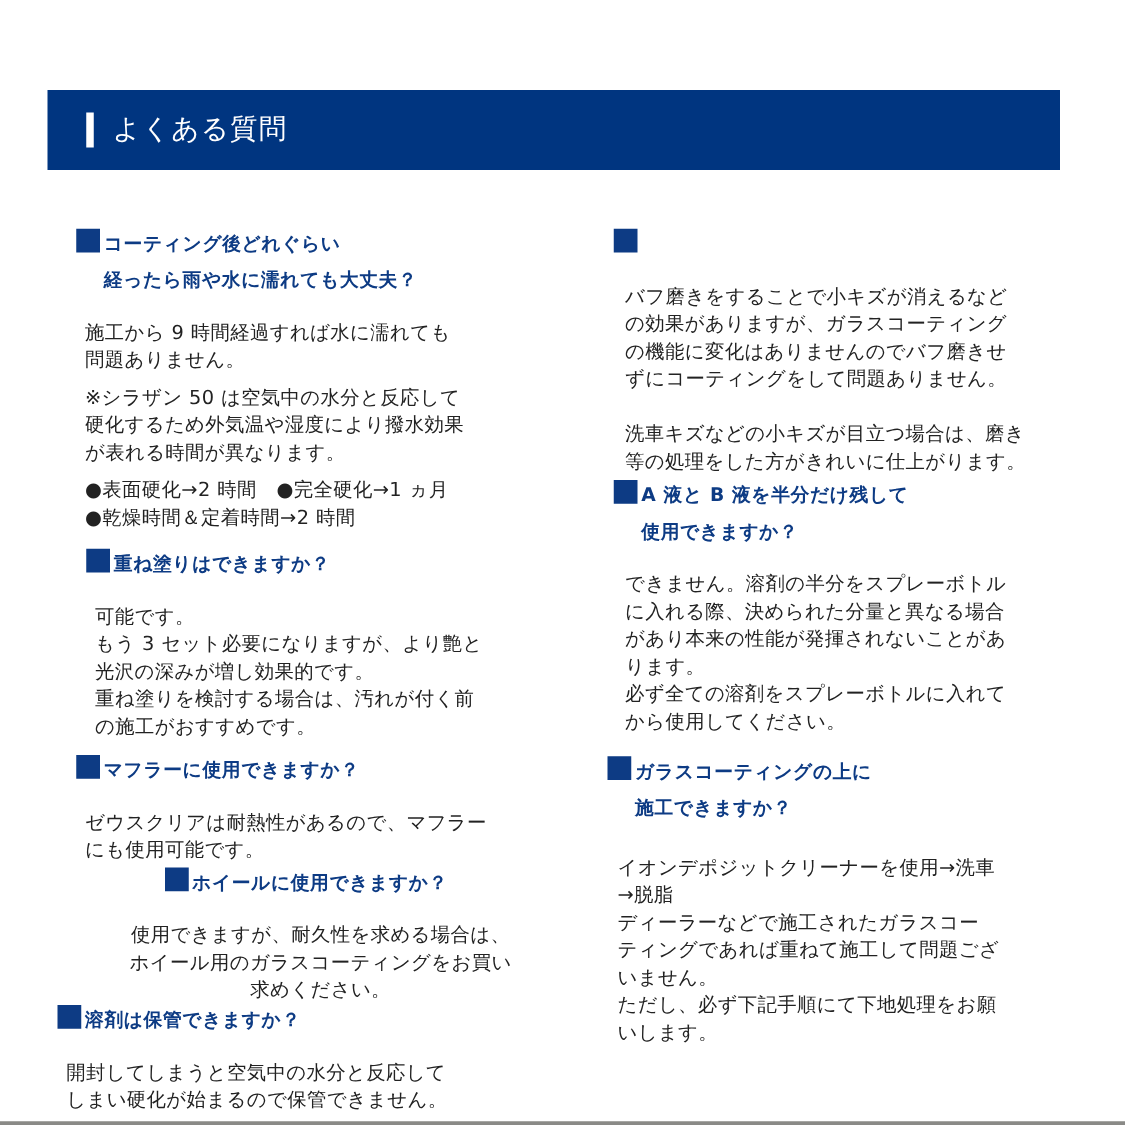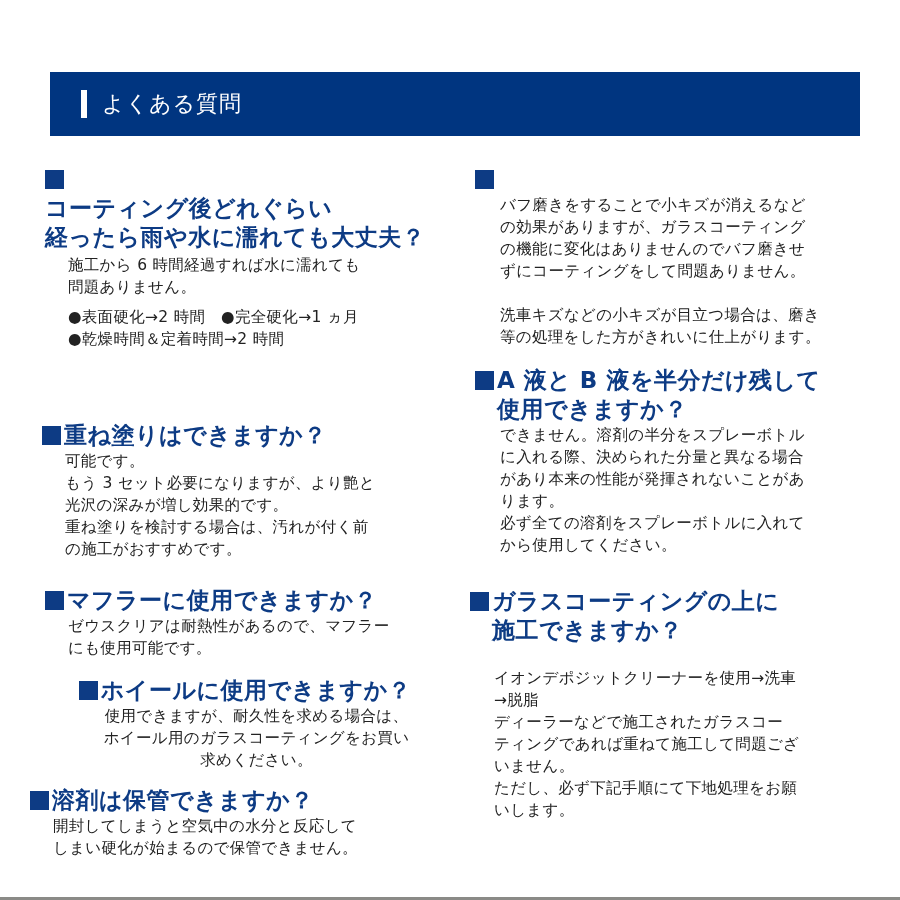--- a/index.html
+++ b/index.html
@@ -1,33 +1,33 @@
 <!DOCTYPE html>
 <html><head>
 <meta charset="utf-8">
 <style>
   html, body { margin: 0; padding: 0; }
   body {
     width: 900px; height: 900px; background: #ffffff; position: relative; overflow: hidden;
     font-family: "DejaVu Sans", "Liberation Sans", sans-serif;
   }
   .header {
-    position: absolute; left: 50px; top: 72px; width: 810px; height: 64px;
+    position: absolute; left: 38px; top: 72px; width: 810px; height: 64px;
     background: #003580;
   }
   .header .bar {
     position: absolute; left: 31px; top: 18px; width: 6px; height: 28px; background: #ffffff;
   }
   .header .title {
     position: absolute; left: 52px; top: 17px; color: #ffffff; font-size: 22px; line-height: 30px; letter-spacing: 1px;
   }
   .faq { position: absolute; }
   .q {
-    color: #0d3b84; font-weight: bold; font-size: 23px; line-height: 29px; letter-spacing: 0.5px;
-    margin: 0; position: relative;
+    color: #0d3b84; font-weight: bold; font-size: 15px; line-height: 29px; letter-spacing: 0.5px;
+    margin: 16px; position: relative;
   }
   .q .sq {
     display: inline-block; width: 19px; height: 19px; background: #0d3b84; vertical-align: -2px; margin-right: 3px;
   }
   .q .qt { white-space: pre-line; }
   .q.two .qt { display: inline-block; vertical-align: top; }
   .a {
     color: #222222; font-size: 15.5px; line-height: 22px; margin: 0; white-space: pre-line; letter-spacing: 0.3px;
   }
   .a.gap { margin-top: 8px; }
@@ -40,28 +40,31 @@
 
 <div class="header">
   <div class="bar"></div>
   <div class="title">よくある質問</div>
 </div>
 
 <div class="faq" style="left:45px; top:165px; width:400px;">
   <div class="q two"><span class="sq"></span><span class="qt">コーティング後どれぐらい
 経ったら雨や水に濡れても大丈夫？</span></div>
   <div style="padding-left:23px; margin-top:2px;">
-    <p class="a">施工から 6 時間経過すれば水に濡れても
+    <p class="a">施工から 9 時間経過すれば水に濡れても
 問題ありません。</p>
+    <p class="a gap">※シラザン 50 は空気中の水分と反応して
+硬化するため外気温や湿度により撥水効果
+が表れる時間が異なります。</p>
     <p class="a gap">●表面硬化→2 時間　●完全硬化→1 ヵ月
 ●乾燥時間＆定着時間→2 時間</p>
   </div>
 </div>
 
-<div class="faq" style="left:42px; top:421px; width:400px;">
+<div class="faq" style="left:53px; top:421px; width:400px;">
   <div class="q"><span class="sq"></span><span class="qt">重ね塗りはできますか？</span></div>
   <div style="padding-left:23px;">
     <p class="a">可能です。
 もう 3 セット必要になりますが、より艶と
 光沢の深みが増し効果的です。
 重ね塗りを検討する場合は、汚れが付く前
 の施工がおすすめです。</p>
   </div>
 </div>
 

